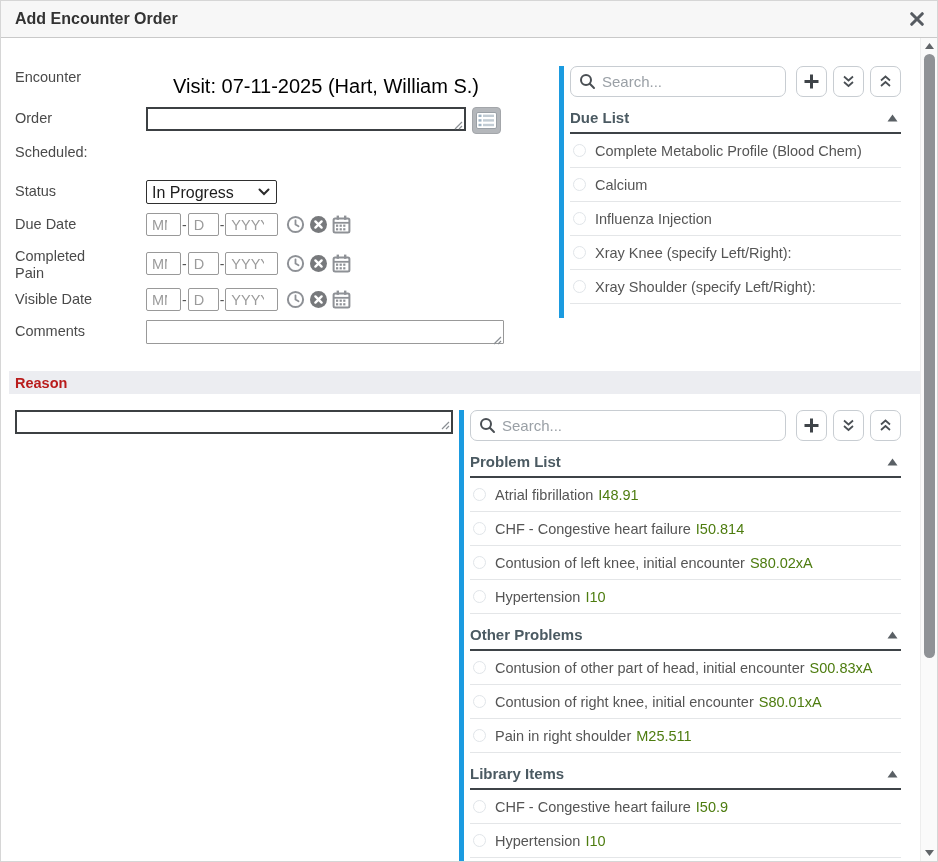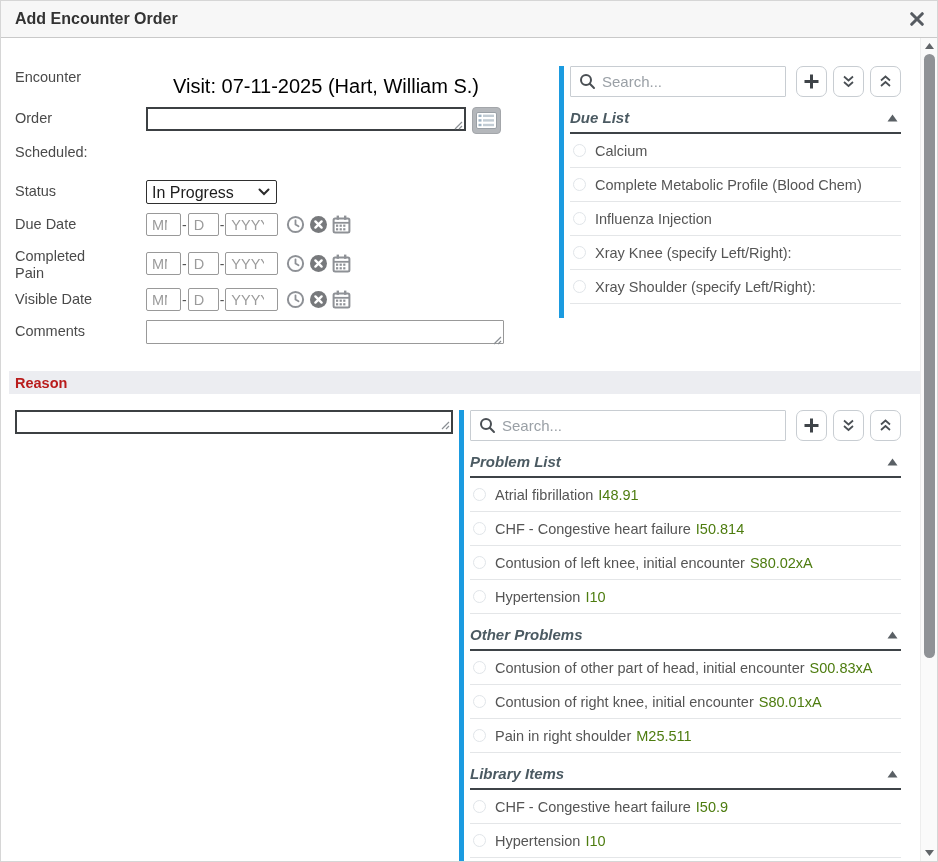--- a/index.html
+++ b/index.html
@@ -42,26 +42,26 @@
   .dash { color:#555; margin:0 1px; font-size:14px; }
   .dicons { display:flex; align-items:center; gap:4px; margin-left:8px; }
   .dicon-btn { background:none; border:none; padding:0; display:flex; cursor:pointer; }
 
   .comments-box { width:358px; height:24px; border:1px solid #999; border-radius:1px; font-family:inherit; font-size:14px; padding:2px 4px; resize:none; overflow:hidden; }
 
   
   .panel { flex:1; border-left:5px solid #1b9be0; padding:0 0 14px 6px; margin-right:19px; }
   .search-row { display:flex; gap:6px; }
   .search-box { position:relative; flex:1; margin-right:4px; }
-  .search-box input { width:100%; height:31px; border:1px solid #c8cdd2; border-radius:1px; padding:0 8px 0 31px; font-size:15px; color:#444; background:#fff; }
+  .search-box input { width:100%; height:31px; border:1px solid #c8cdd2; border-radius:7px; padding:0 8px 0 31px; font-size:15px; color:#444; background:#fff; }
   .search-box input::placeholder { color:#9aa0a6; opacity:1; }
   .search-glyph { position:absolute; left:9px; top:7px; }
   .icon-btn { width:31px; height:31px; border:1px solid #c8cdd2; border-radius:7px; background:#fff; display:flex; align-items:center; justify-content:center; padding:0; flex:none; cursor:pointer; }
 
-  .section-header { display:flex; align-items:center; justify-content:space-between; margin-top:9px; padding:3px 3px 6px 0; border-bottom:2px solid #3e4347; cursor:pointer;font-style:italic; }
+  .section-header { display:flex; align-items:center; justify-content:space-between; margin-top:9px; padding:3px 3px 6px 0; border-bottom:2px solid #3e4347; cursor:pointer; }
   .section-title { font-weight:bold; font-size:15px; color:#4b5a62; }
   .item { display:flex; align-items:center; height:34px; border-bottom:1px solid #e4e6e8; font-size:14.5px; color:#555; cursor:pointer; }
   .radio { width:13px; height:13px; border-radius:50%; border:1px solid #e1e5e9; margin:0 9px 0 3px; flex:none; }
   .code { color:#4d7c0f; margin-left:5px; }
 
   
   .reason-bar { height:23px; background:#ecedf1; display:flex; align-items:center; margin:14px 0 0 8px; padding-left:6px; }
   .reason-bar span { font-weight:bold; font-size:14.5px; color:#b91c1c; }
 
   .bottom-row { display:flex; align-items:flex-start; margin-top:16px; }
@@ -290,25 +290,25 @@
         </div>
         <div id="due-sections">
             <div class="section-header">
               <span class="section-title">Due List</span>
               <svg width="11" height="8" viewBox="0 0 11 8">
                 <path d="M5.5 0.5 L10.5 7.5 L0.5 7.5 Z" fill="#5a6065"></path>
               </svg>
             </div>
             <div class="item">
               <span class="radio"></span>
+              <span>Complete Metabolic Profile (Blood Chem)</span>
+            </div>
+            <div class="item">
+              <span class="radio"></span>
               <span>Calcium</span>
-            </div>
-            <div class="item">
-              <span class="radio"></span>
-              <span>Complete Metabolic Profile (Blood Chem)</span>
             </div>
             <div class="item">
               <span class="radio"></span>
               <span>Influenza Injection</span>
             </div>
             <div class="item">
               <span class="radio"></span>
               <span>Xray Knee (specify Left/Right):</span>
             </div>
             <div class="item">

